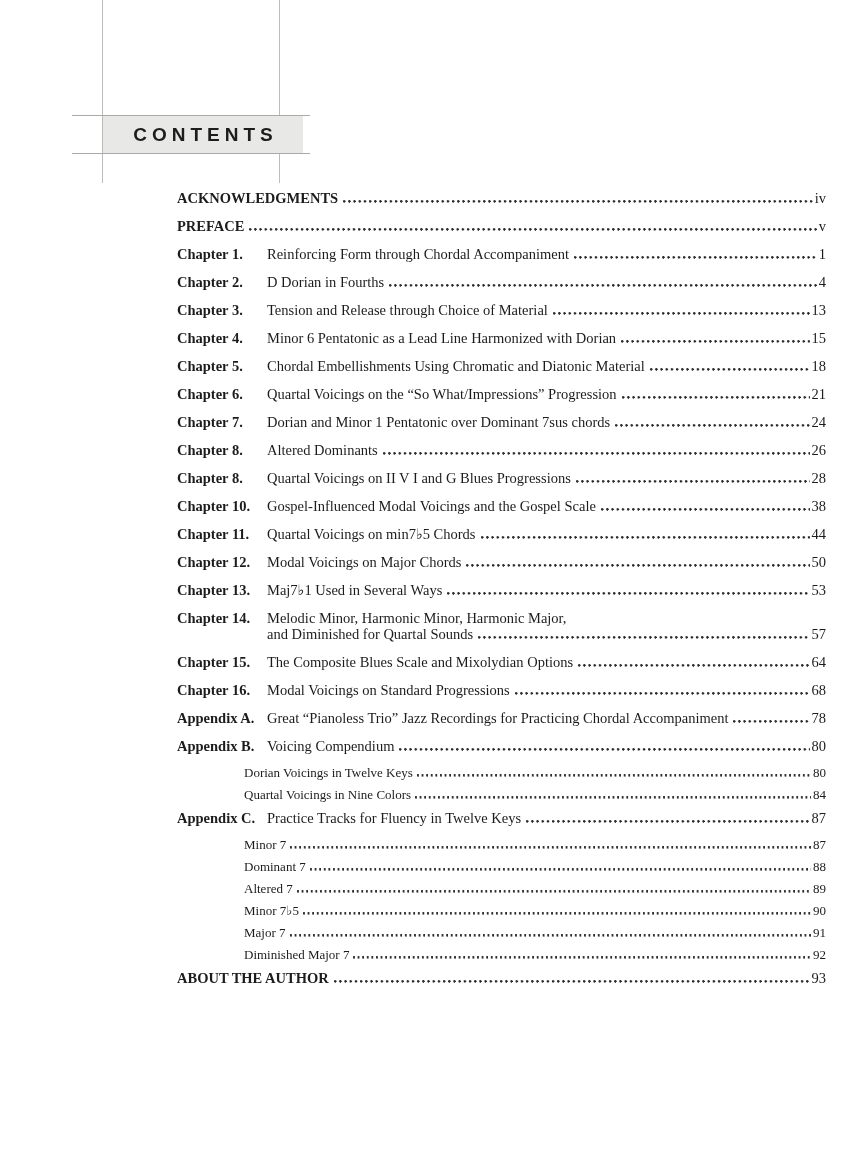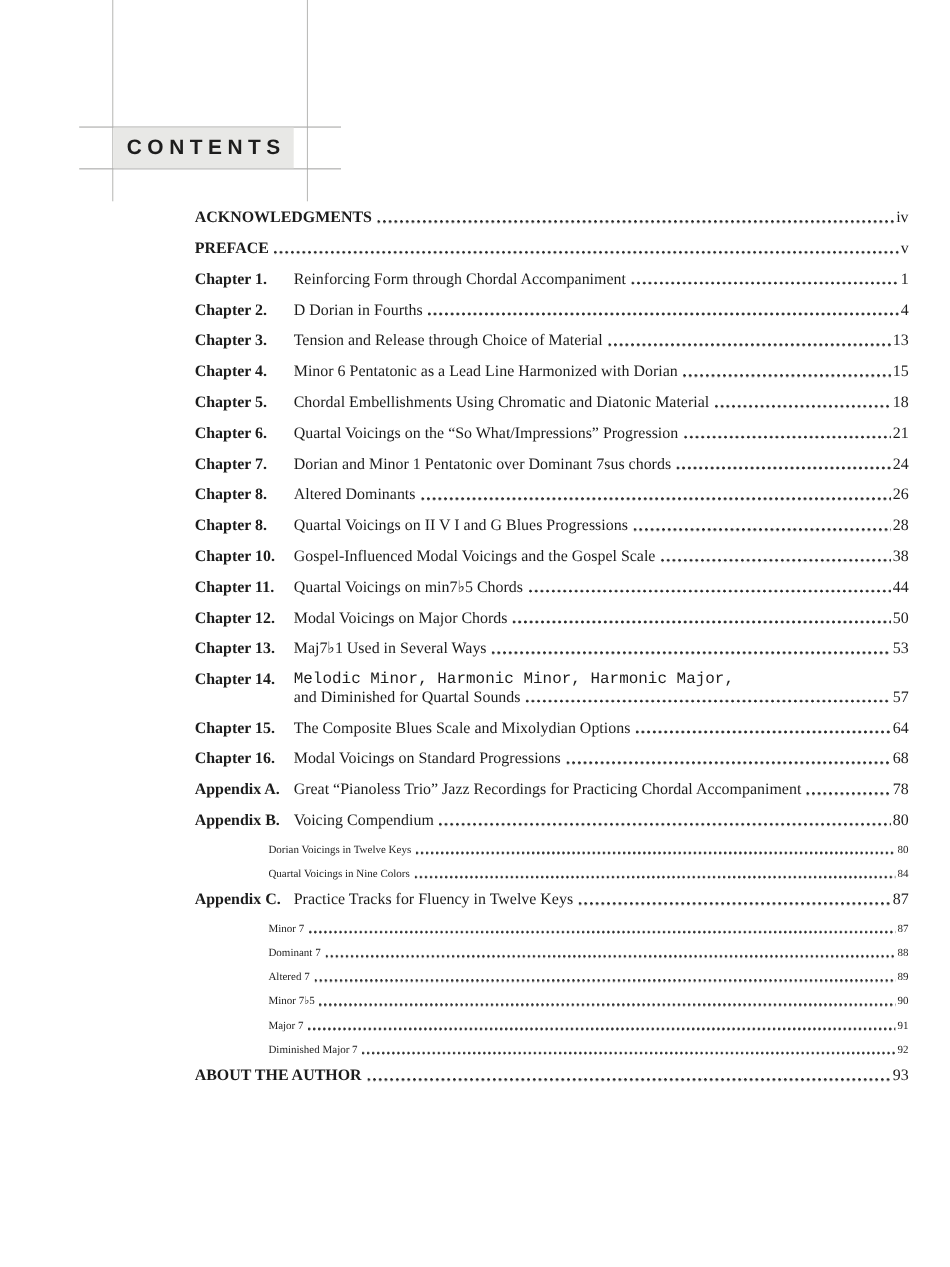--- a/index.html
+++ b/index.html
@@ -29,21 +29,21 @@
     width: 238px;
     height: 1px;
     background: #a9a9a7;
   }
   .hline.top    { top: 115px; }
   .hline.bottom { top: 153px; }
   .header-box {
     position: absolute;
     left: 103px;
     top: 116px;
-    width: 164px;
+    width: 200px;
     height: 37px;
     background: #e8e8e6;
     display: flex;
     align-items: center;
     justify-content: center;
   }
   .header-title {
     font-family: "Liberation Sans", "DejaVu Sans", sans-serif;
     font-weight: bold;
     font-size: 19px;
@@ -63,37 +63,37 @@
   .toc-row {
     display: flex;
     align-items: flex-start;
   }
   .toc-row.front, .toc-row.main {
     font-size: 14.5px;
     line-height: 16px;
     margin-bottom: 12px;
   }
   .toc-row.sub {
-    font-size: 10px;
+    font-size: 13px;
     line-height: 13px;
     margin-bottom: 9px;
     padding-left: 67px;
   }
   .toc-label {
     font-weight: bold;
     white-space: nowrap;
   }
   .toc-row.main .toc-label {
     flex: 0 0 90px;
   }
   .toc-row.front .toc-label {
     flex: 0 0 auto;
   }
   .toc-body { flex: 1 1 auto; min-width: 0; }
-  .toc-line { display: block; font-family: Liberation Mono, monospace; }
+  .toc-line { display: block; }
   .toc-lastline { display: flex; align-items: flex-start; }
   .toc-title { white-space: nowrap; font-family: Liberation Serif, serif; }
   .dots {
     flex: 1 1 auto;
     align-self: flex-end;
     height: 3px;
     margin: 0 2px 3px 5px;
     background-image: radial-gradient(circle at 1.2px 1.4px, #2b2b2b 1.05px, rgba(0,0,0,0) 1.45px);
     background-size: 5.2px 3px;
     background-repeat: repeat-x;

